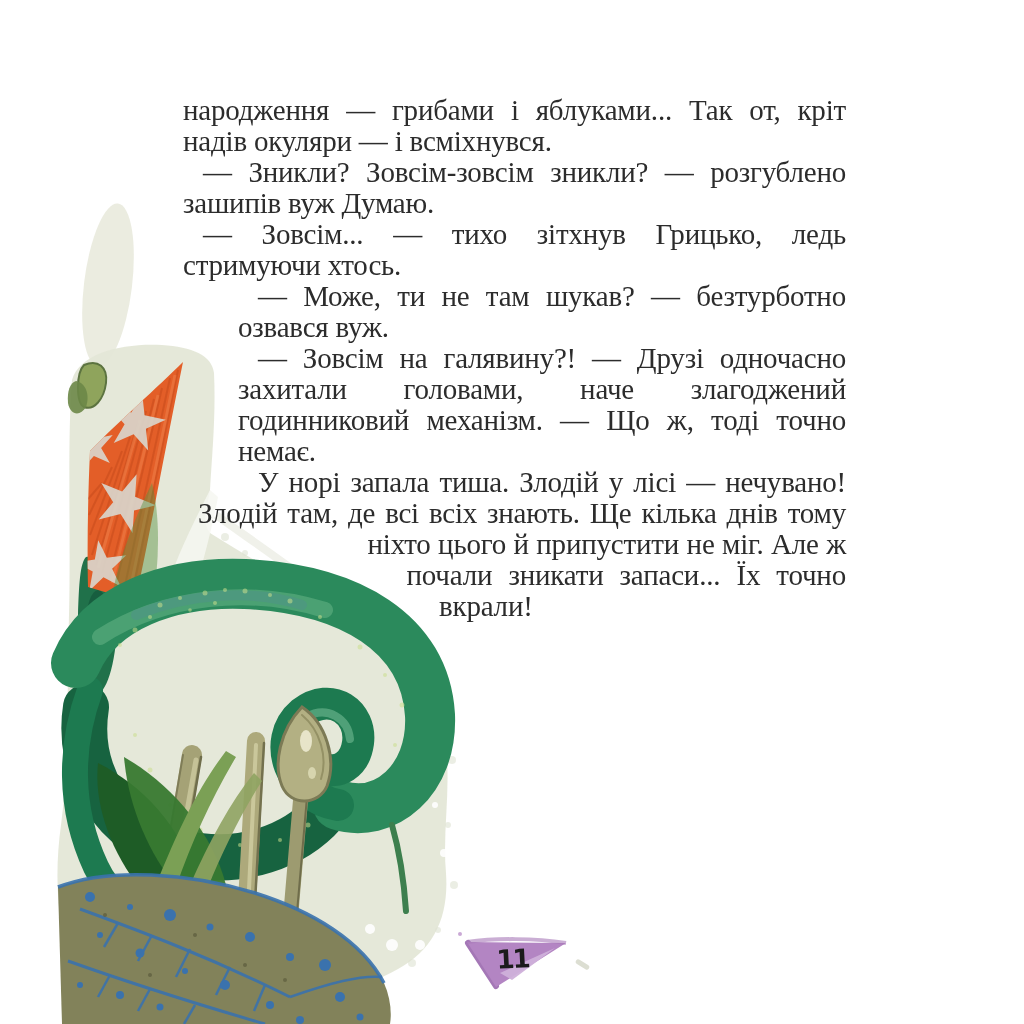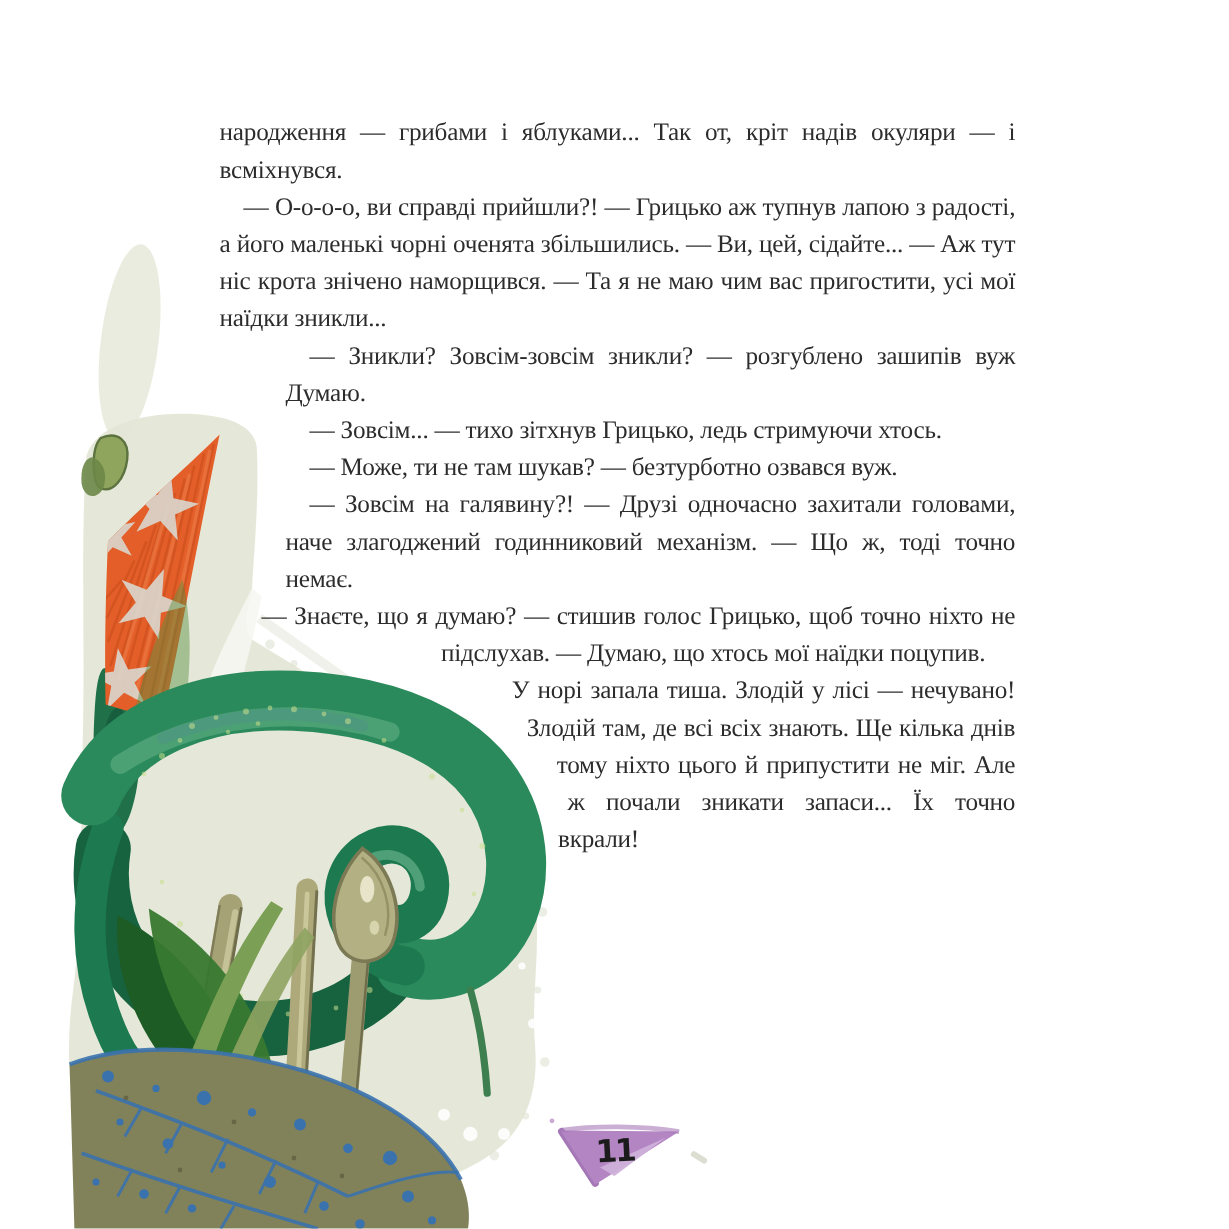--- a/index.html
+++ b/index.html
@@ -11,21 +11,21 @@
     font-family:"Liberation Serif","DejaVu Serif",serif;
   }
   .book-page{position:absolute;inset:0;background:#ffffff;}
   .illustration-layer{
     position:absolute;left:40px;top:185px;width:430px;height:839px;
     z-index:0;pointer-events:none;
   }
   .story-text{
     position:absolute;left:183px;top:95px;width:663px;
     z-index:1;
-    font-size:21px;line-height:31px;letter-spacing:-0.2px;
+    font-size:29px;line-height:31px;letter-spacing:-0.2px;
     color:#2c2c2c;
     text-align:justify;
     hyphens:manual;
   }
   .story-text p{margin:0;padding:0;}
   .story-text p.ind{text-indent:20px;}
   .wrap-shape{
     float:left;width:295px;height:870px;
     shape-outside:polygon(0px 0px,0px 188px,55px 188px,55px 400px,15px 400px,15px 436px,
       162px 436px,162px 463px,207px 467px,207px 494px,240px 498px,240px 525px,
@@ -237,26 +237,24 @@
         <circle cx="355" cy="800" r="8"></circle>
           <circle cx="352" cy="760" r="6"></circle>
           <circle cx="330" cy="744" r="5"></circle>
       </g>
     </g>
   </svg>
 
   <div class="story-text">
     <div class="wrap-shape"></div>
     <p>народження — грибами і яблуками... Так от, кріт надів окуля­ри — і всміхнувся.</p>
-    <p class="ind">— О-о-о-о, ви справді прийшли?! — Грицько аж тупнув ла­пою з радості, а його маленькі чорні оченята збільшились. — Ви, цей, сідайте... — Аж тут ніс крота знічено наморщився. — Та я не маю чим вас пригостити, усі мої наїдки зникли...</p>
     <p class="ind">— Зникли? Зовсім-зовсім зникли? — розгублено заши­пів вуж Думаю.</p>
     <p class="ind">— Зовсім... — тихо зітхнув Грицько, ледь стримуючи хтось.</p>
     <p class="ind">— Може, ти не там шукав? — безтурботно озвався вуж.</p>
     <p class="ind">— Зовсім на галявину?! — Друзі одночасно захитали голо­вами, наче злагоджений годинниковий меха­нізм. — Що ж, тоді точно немає.</p>
-    <p class="ind">— Знаєте, що я думаю? — стишив го­лос Грицько, щоб точно ніхто не під­слухав. — Думаю, що хтось мої на­їдки поцупив.</p>
     <p class="ind">У норі запала тиша. Злодій у лі­сі — нечувано! Злодій там, де всі всіх знають. Ще кілька днів тому ніхто цього й припустити не міг. Але ж почали зникати запаси... Їх точно вкрали!</p>
   </div>
 
   <svg class="page-marker" viewBox="0 0 140 85">
     <path d="M 18 25 L 46 68" stroke="#9a68ae" stroke-width="6" stroke-linecap="round" opacity="0.9" fill="none"></path>
     <polygon points="17,24 116,25 46,69" fill="#b385c3"></polygon>
     <polygon points="50,55 105,30 62,62" fill="#cfb0da" opacity="0.95"></polygon>
     <path d="M 17 24 C 45 20 85 20 116 25" stroke="#a678b8" stroke-width="4" opacity="0.6" fill="none"></path>
     <circle cx="10" cy="16" r="2" fill="#b385c3" opacity="0.7"></circle>
     <text x="63" y="50" text-anchor="middle" font-family="DejaVu Sans, sans-serif" font-size="26" font-weight="bold" letter-spacing="-2" fill="#1b1b1b" transform="rotate(-3 63 50)">11</text>

